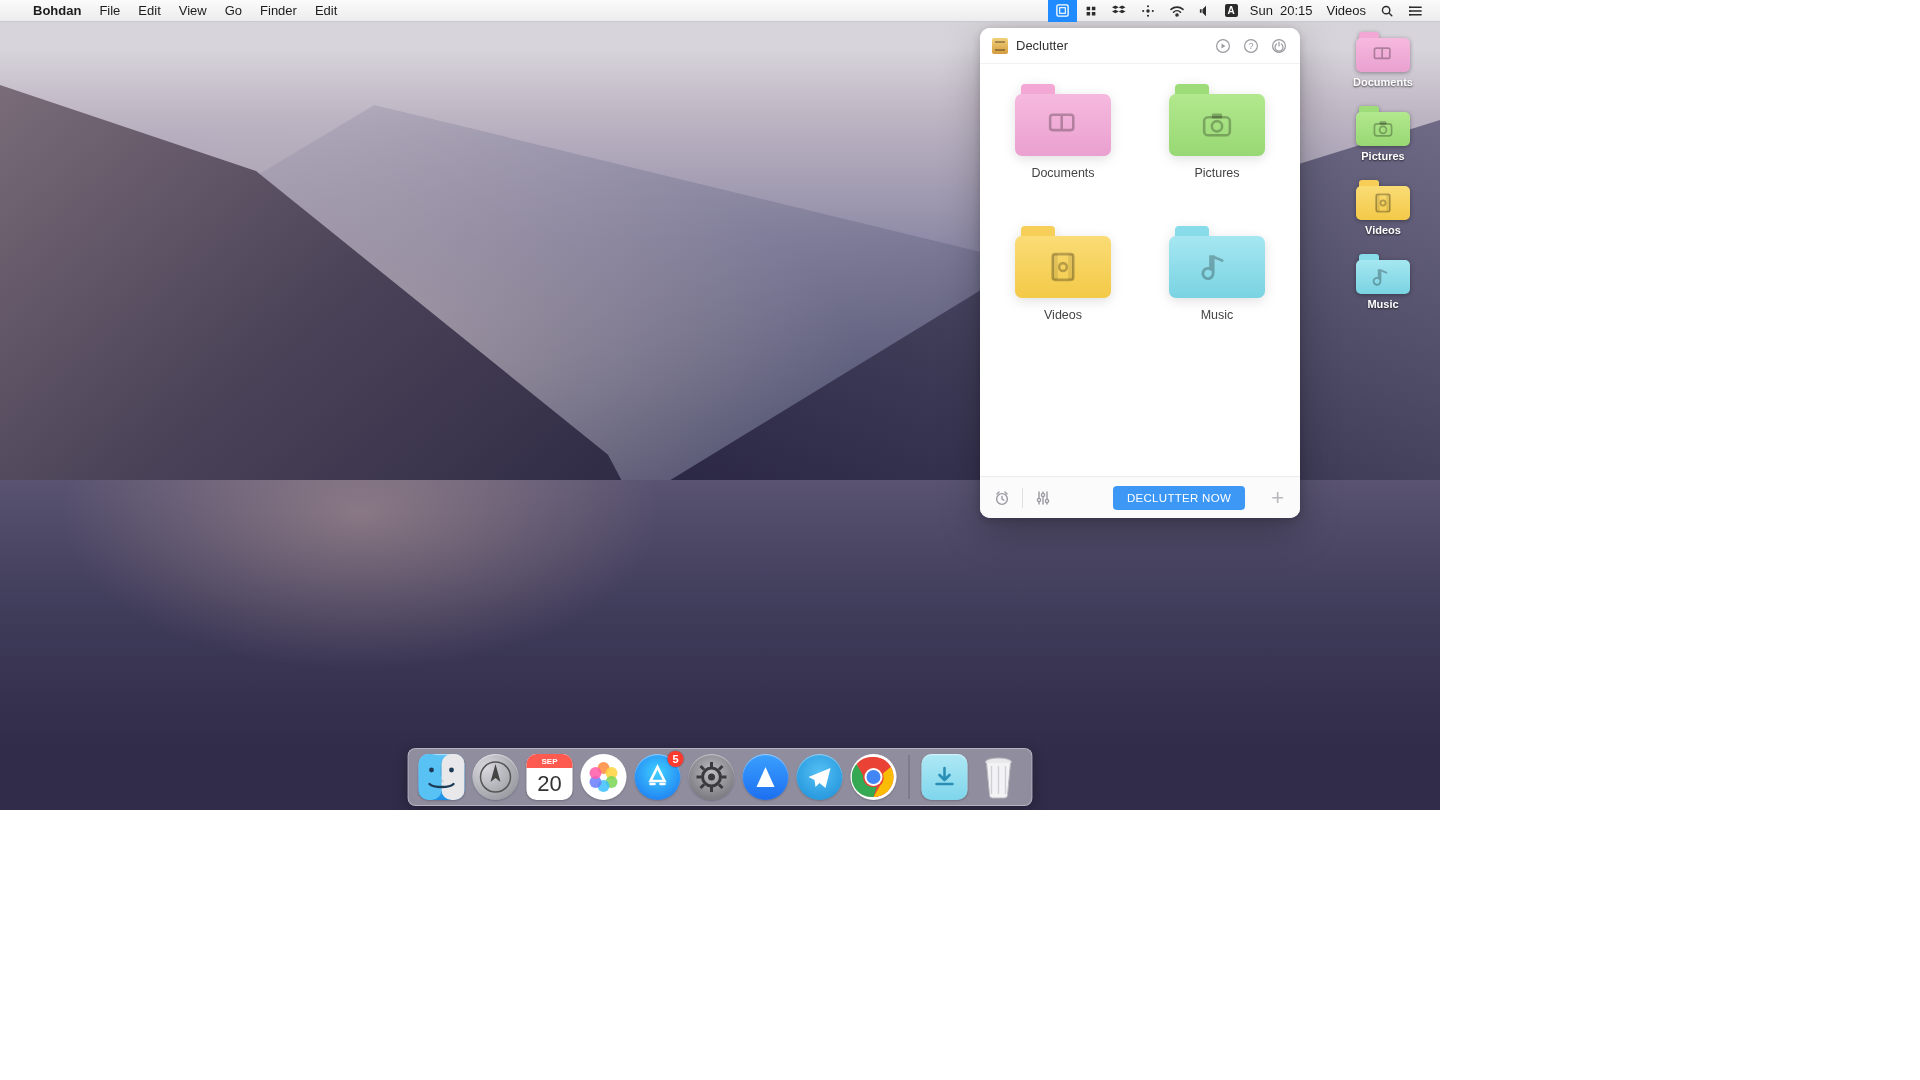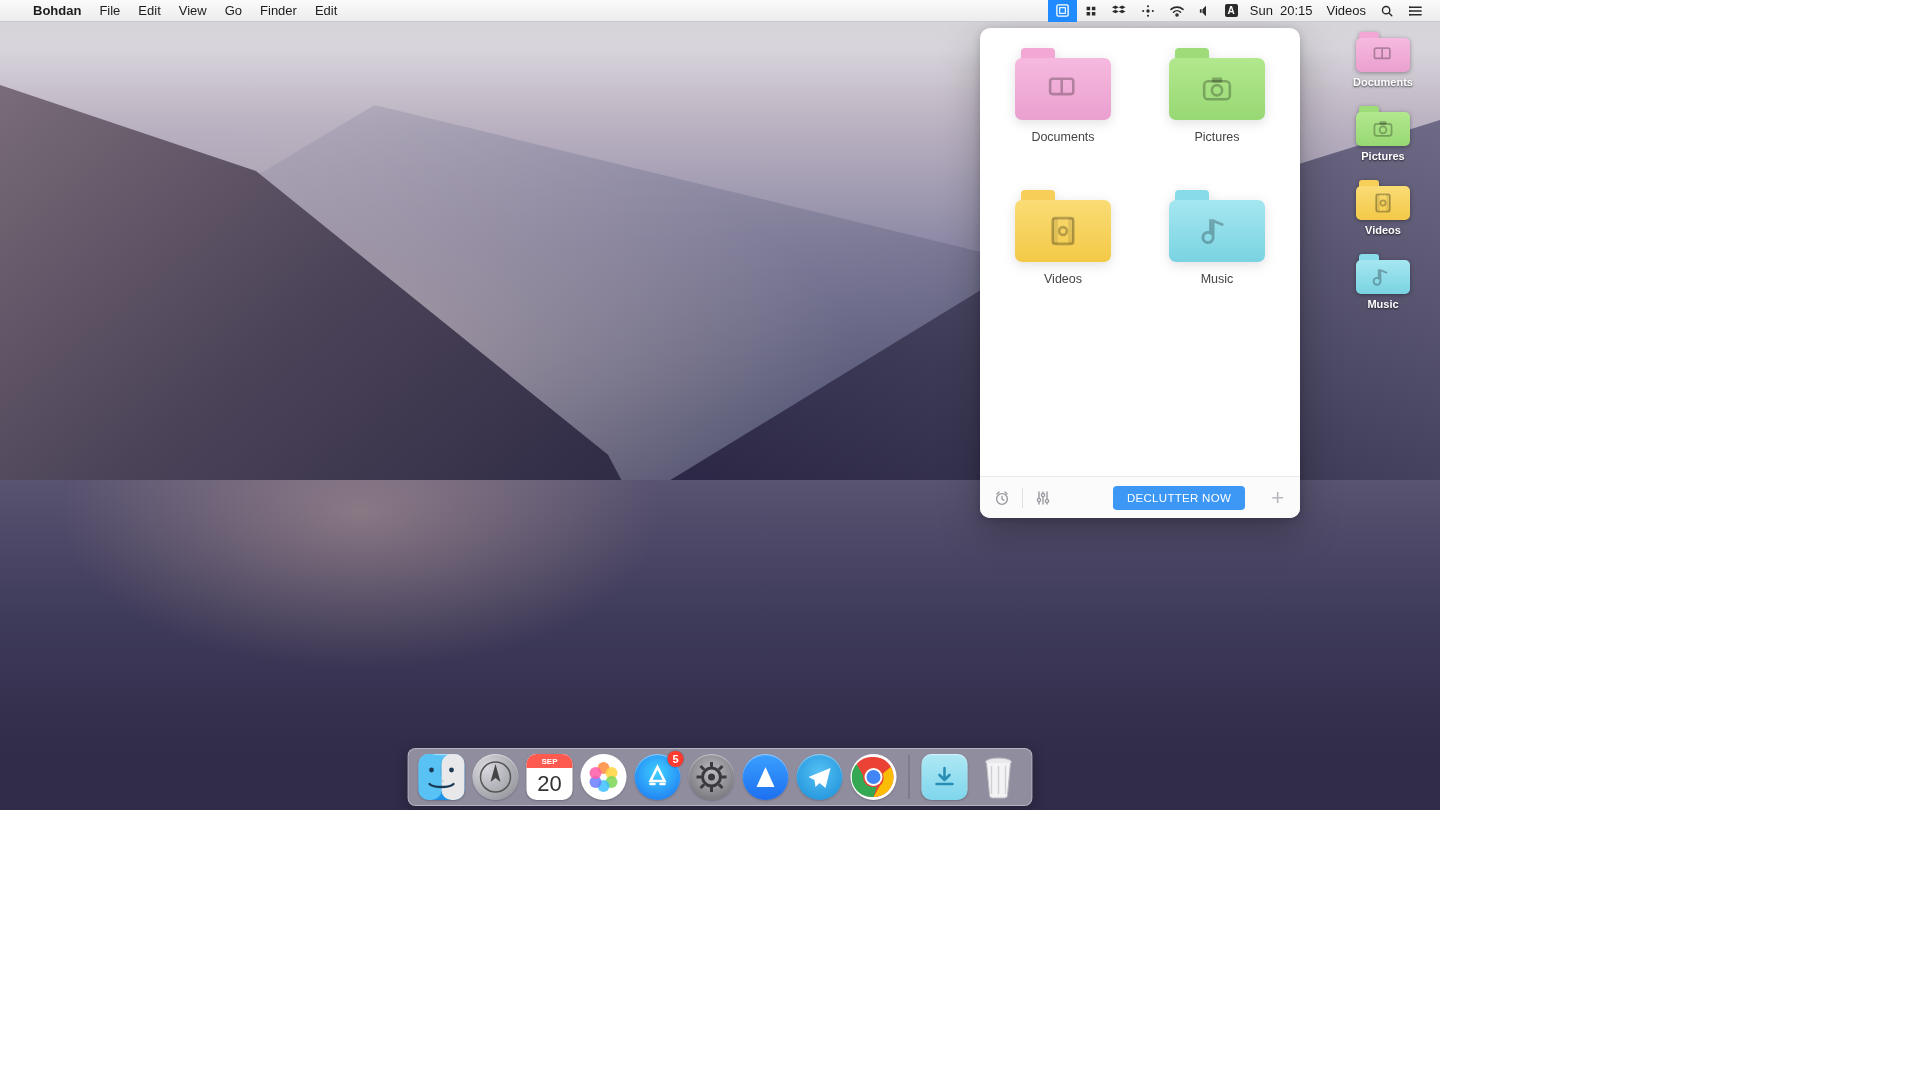--- a/index.html
+++ b/index.html
@@ -259,20 +259,44 @@
           <svg width="24" height="24" viewBox="0 0 28 28">
             <use href="#g-note"></use>
           </svg>
         </div>
       </div>
     <span class="lbl">Music</span>
   </div>
 </div>
 
 <div class="popover">
+  <div class="pop-head">
+    <span class="logo"></span>
+    <span class="title">Declutter</span>
+    <span class="hicons">
+      <span class="hi">
+          <svg width="16" height="16" viewBox="0 0 16 16">
+            <circle cx="8" cy="8" r="6.4" fill="none" stroke="currentColor" stroke-width="1.2"></circle>
+            <path d="M6.5 5.5v5l4-2.5z" fill="currentColor"></path>
+          </svg>
+        </span>
+      <span class="hi">
+          <svg width="16" height="16" viewBox="0 0 16 16">
+            <circle cx="8" cy="8" r="6.4" fill="none" stroke="currentColor" stroke-width="1.2"></circle>
+            <text x="8" y="11" text-anchor="middle" font-size="9" fill="currentColor">?</text>
+          </svg>
+        </span>
+      <span class="hi">
+          <svg width="16" height="16" viewBox="0 0 16 16">
+            <circle cx="8" cy="8" r="6.4" fill="none" stroke="currentColor" stroke-width="1.2"></circle>
+            <path d="M8 4v4M5.6 6a4 4 0 104.8 0" fill="none" stroke="currentColor" stroke-width="1.2" stroke-linecap="round"></path>
+          </svg>
+        </span>
+    </span>
+  </div>
 
   <div class="pop-grid">
     <div class="pfolder">
       <div class="fld pink">
           <div class="tab"></div>
           <div class="body"></div>
           <div class="glyph">
             <svg width="36" height="36" viewBox="0 0 28 28">
               <use href="#g-book"></use>
             </svg>

